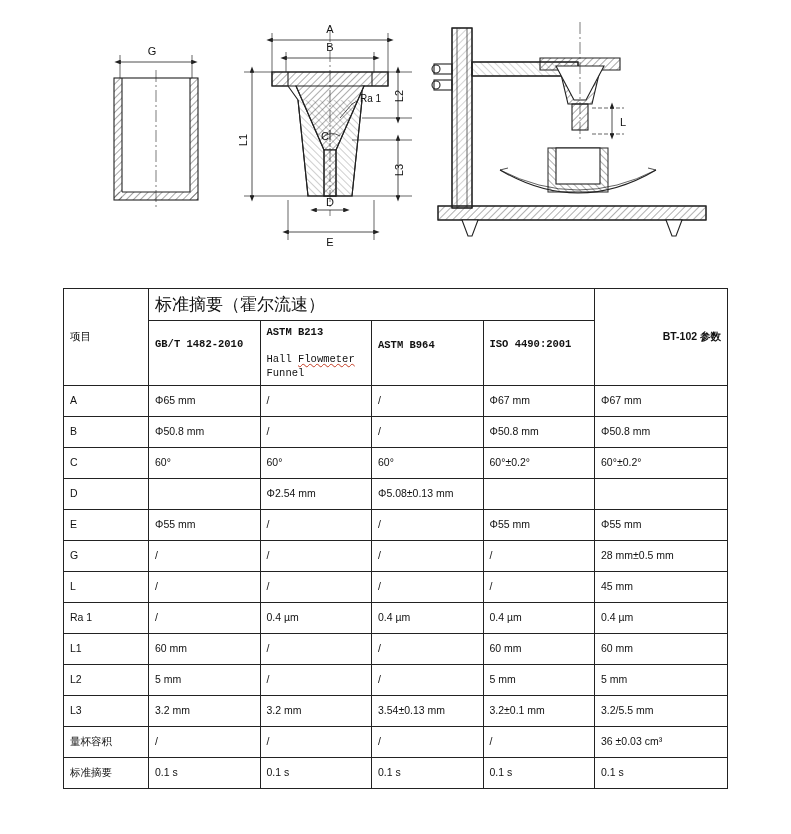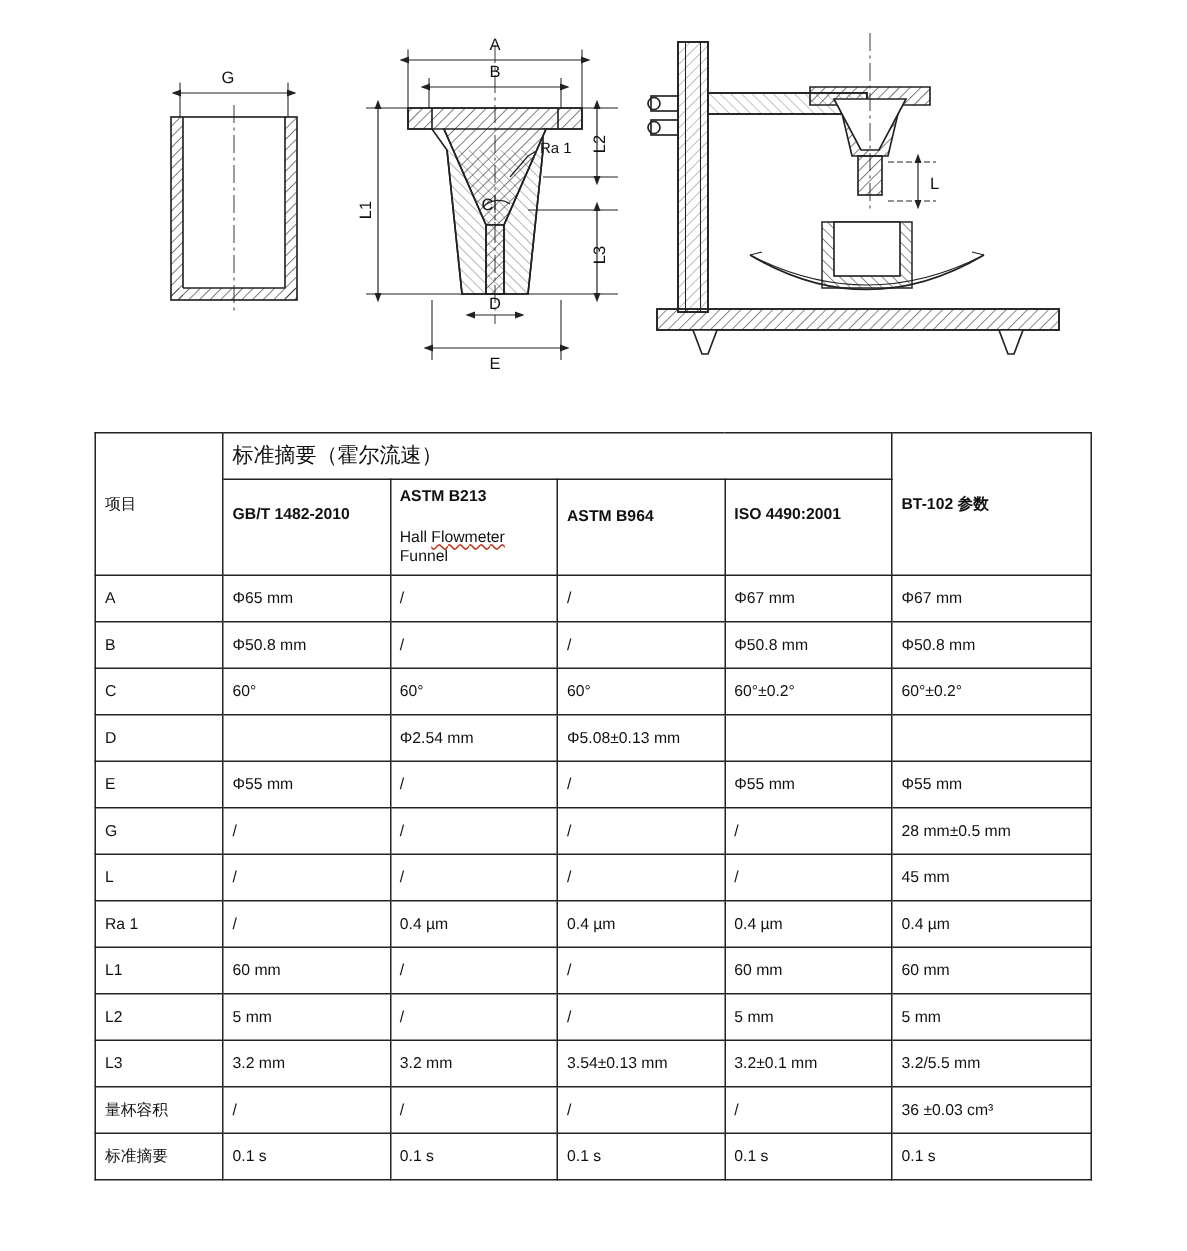--- a/index.html
+++ b/index.html
@@ -46,26 +46,26 @@
   table.spec th, table.spec td {
     border: 1px solid #222;
     padding: 5px 6px;
     vertical-align: middle;
     font-weight: normal;
     text-align: left;
     line-height: 1.25;
     height: 20px;
   }
   td.item-col, th.item-col { width: 72px; }
-  .col-w { width: 118px; }
+  .col-w { width: 118px; font-family: Liberation Mono, monospace; }
   .col-last { width: 120px; }
 
   .hdr-merge {
     text-align: center;
-    font-size: 14px;
+    font-size: 17px;
     height: 32px;
   }
   .hdr-sub {
     height: 68px;
     vertical-align: middle;
   }
   .hdr-sub .line1 {
     display: block;
     font-weight: bold;
     font-size: 10.5px;
@@ -238,21 +238,21 @@
     </svg>
   </div>
 
   <div class="table-wrap">
     <table class="spec">
       <tbody>
 
         <tr>
           <td class="item-col" rowspan="2" style="vertical-align:middle;font-family:Liberation Serif, serif;">项目</td>
           <td class="hdr-merge" colspan="4">标准摘要（霍尔流速）</td>
-          <td class="col-last" rowspan="2" style="vertical-align:middle;">
+          <td class="col-last" rowspan="2" style="vertical-align:middle;text-align:right;">
             <span class="line1" style="font-weight:bold;">BT-102 参数</span>
           </td>
         </tr>
 
         <tr>
           <td class="col-w hdr-sub single">
             <span class="line1">GB/T 1482-2010</span>
           </td>
           <td class="col-w hdr-sub">
             <span class="line1">ASTM B213</span>

